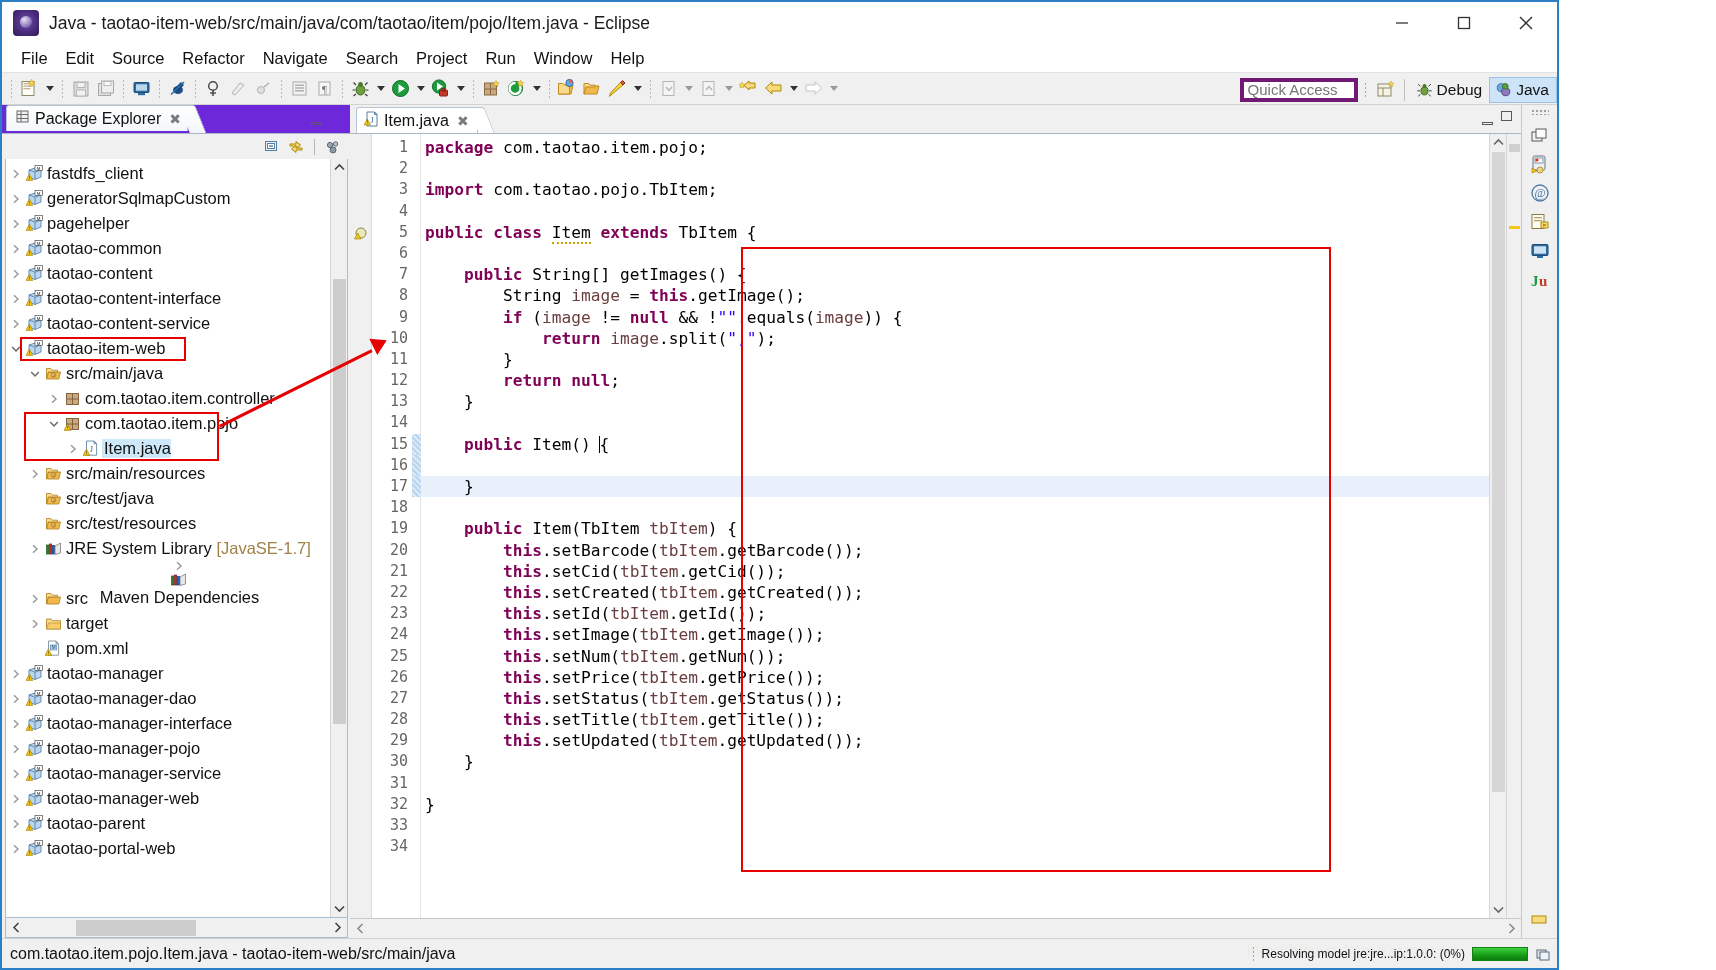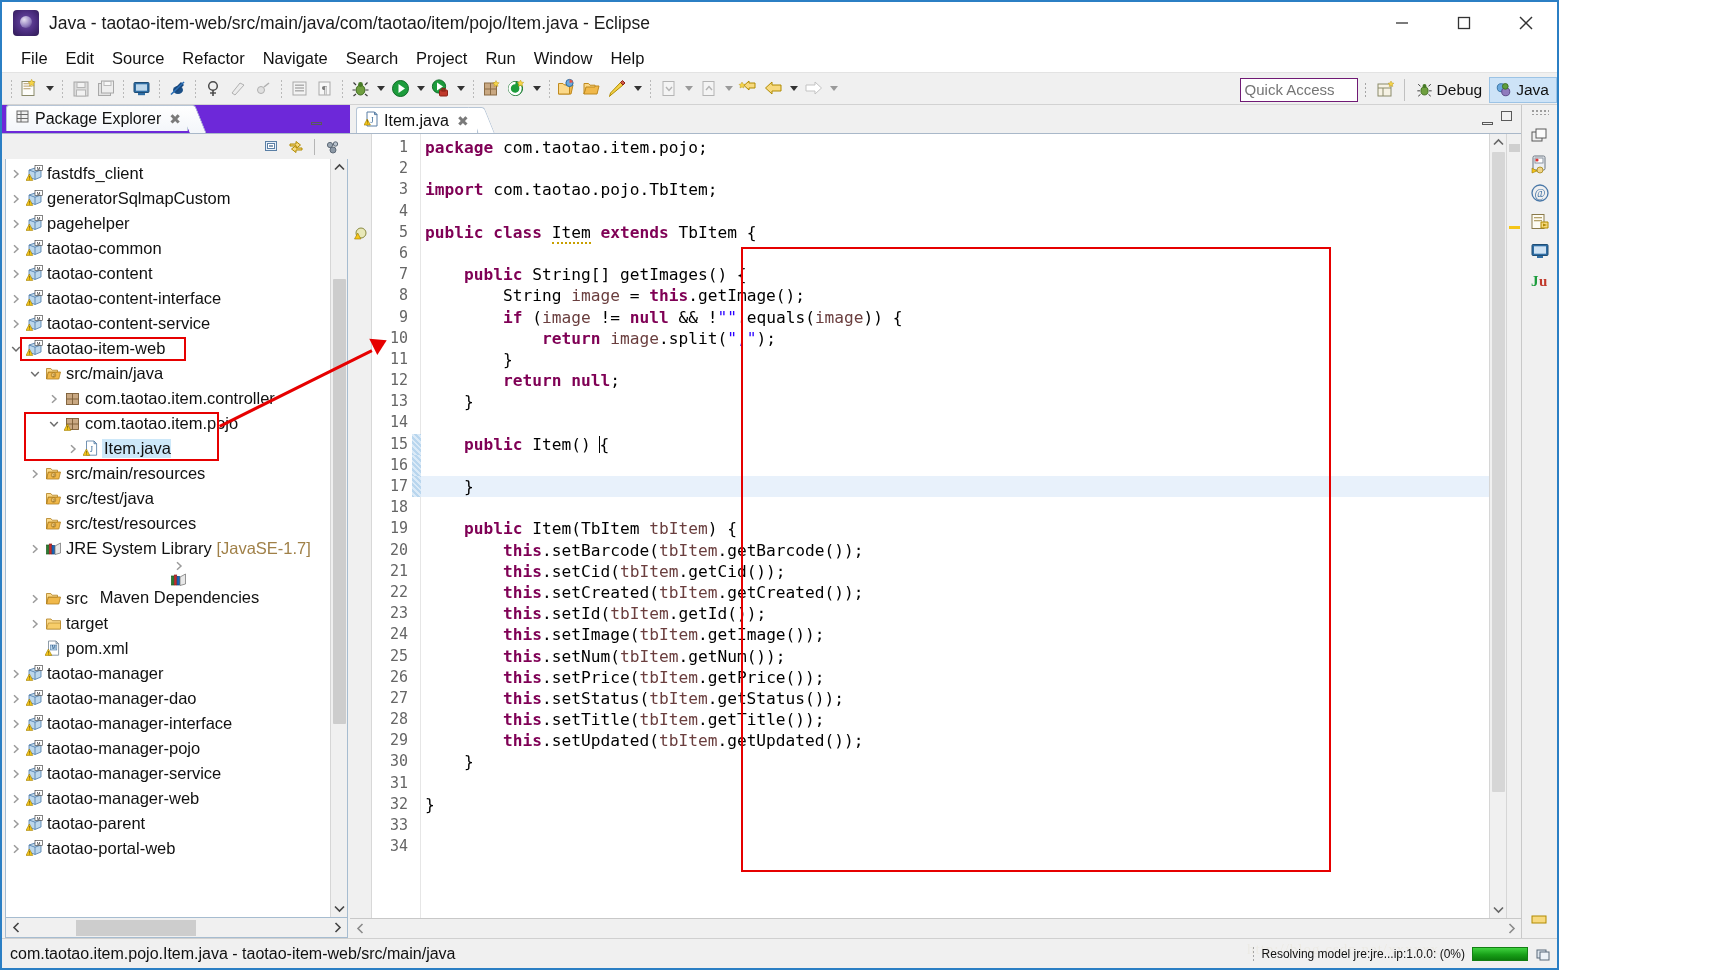--- a/index.html
+++ b/index.html
@@ -111,21 +111,21 @@
     border-top: 5px solid #333;
   }
   .tb-arrow.dim i { border-top-color: #9a9a9a; }
 
   .qa-wrap {
     position: absolute; right: 0; top: 0; height: 33px;
     display: flex; align-items: center;
   }
   .quick-access {
     width: 118px; height: 24px;
-    border: 1px solid #701a75;
+    border: 4px solid #701a75;
     background: #fff;
     font-size: 15px;
     color: #b08d46;
     padding: 0 4px;
     line-height: 22px;
     margin-right: 6px;
   }
   .persp-btn {
     height: 26px;
     display: flex; align-items: center;

